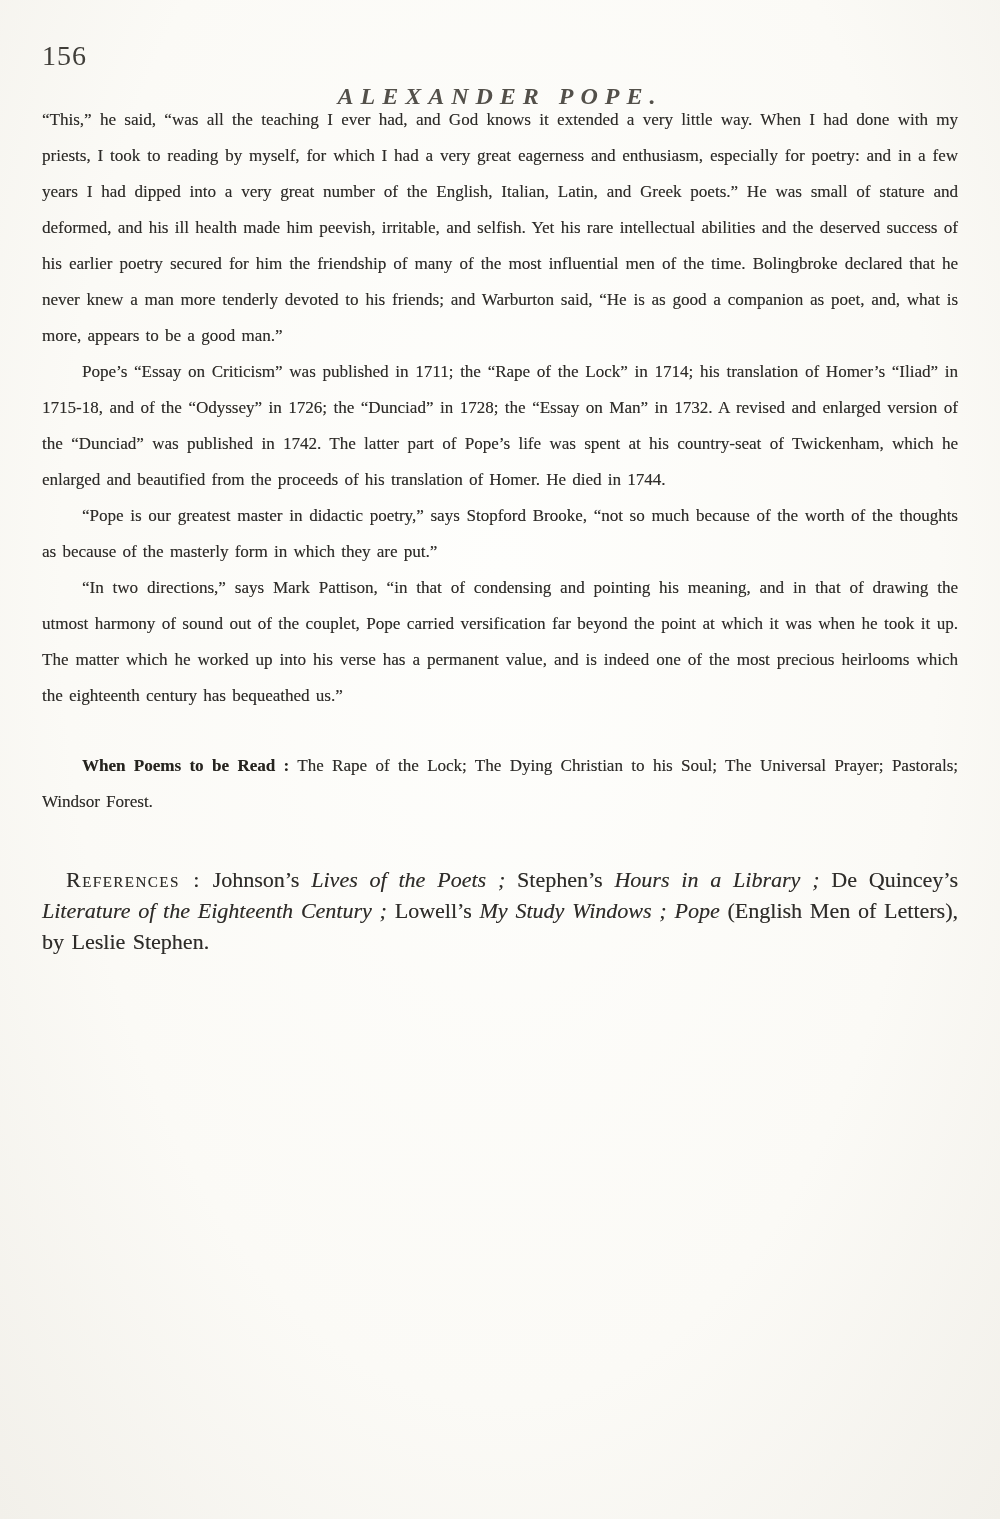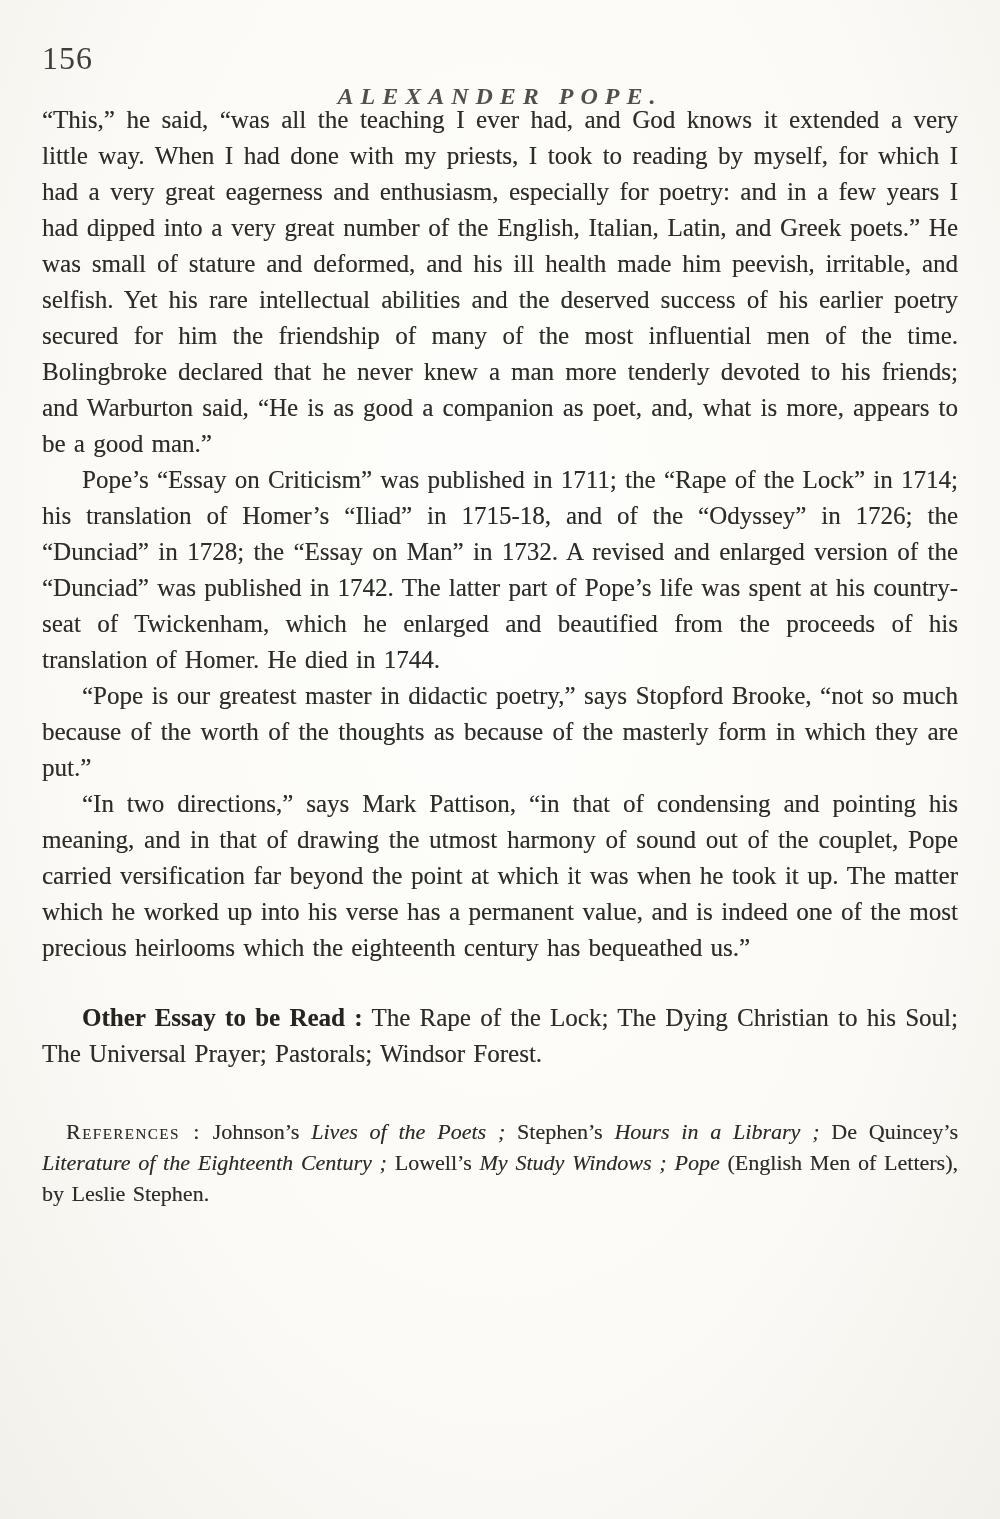--- a/index.html
+++ b/index.html
@@ -18,21 +18,21 @@
   .running-head {
     position: absolute;
     top: 38px;
     left: 42px;
     right: 42px;
     height: 34px;
   }
   .page-number {
     position: absolute;
     left: 0; top: 2px;
-    font-size: 32px;
+    font-size: 28px;
     letter-spacing: 1px;
     color: #403e39;
   }
   .running-title {
     position: absolute;
     left: 0; right: 0; top: 0;
     text-align: center;
     font-style: italic;
     font-weight: 600;
     font-size: 24px;
@@ -40,21 +40,21 @@
     color: #53504a;
     margin-top: 45px;
   }
   .text-block {
     position: absolute;
     top: 102px;
     left: 42px;
     width: 916px;
   }
   .para {
-    font-size: 25px;
+    font-size: 17px;
     line-height: 36px;
     text-align: justify;
     word-spacing: 2px;
     text-shadow: 0.2px 0.3px 0.3px rgba(42, 40, 35, 0.45);
     color: #2e2c29;
   }
   .indent { text-indent: 40px; }
   .other-poems { margin-top: 34px; }
   .other-poems .lead {
     font-weight: bold;
@@ -85,19 +85,19 @@
   <div class="text-block">
 
     <p class="para">“This,” he said, “was all the teaching I ever had, and God knows it extended a very little way.  When I had done with my priests, I took to reading by myself, for which I had a very great eagerness and enthusiasm, especially for poetry: and in a few years I had dipped into a very great number of the English, Italian, Latin, and Greek poets.”  He was small of stature and deformed, and his ill health made him peevish, irritable, and selfish.  Yet his rare intellectual abilities and the deserved success of his earlier poetry secured for him the friendship of many of the most influential men of the time.  Bolingbroke declared that he never knew a man more tenderly devoted to his friends; and Warburton said, “He is as good a companion as poet, and, what is more, appears to be a good man.”</p>
 
     <p class="para indent">Pope’s “Essay on Criticism” was published in 1711; the “Rape of the Lock” in 1714; his translation of Homer’s “Iliad” in 1715-18, and of the “Odyssey” in 1726; the “Dunciad” in 1728; the “Essay on Man” in 1732.  A revised and enlarged version of the “Dunciad” was published in 1742.  The latter part of Pope’s life was spent at his country-seat of Twickenham, which he enlarged and beautified from the proceeds of his translation of Homer.  He died in 1744.</p>
 
     <p class="para indent">“Pope is our greatest master in didactic poetry,” says Stopford Brooke, “not so much because of the worth of the thoughts as because of the masterly form in which they are put.”</p>
 
     <p class="para indent">“In two directions,” says Mark Pattison, “in that of condensing and pointing his meaning, and in that of drawing the utmost harmony of sound out of the couplet, Pope carried versification far beyond the point at which it was when he took it up.  The matter which he worked up into his verse has a permanent value, and is indeed one of the most precious heirlooms which the eighteenth century has bequeathed us.”</p>
 
-    <p class="para indent other-poems"><b class="lead">Other Essay to be Read :</b><span> The Rape of the Lock;  The Dying Christian to his Soul;  The Universal Prayer;  Pastorals;  Windsor Forest.</span></p>
+    <p class="para indent other-poems"><b class="lead">When Poems to be Read :</b><span> The Rape of the Lock;  The Dying Christian to his Soul;  The Universal Prayer;  Pastorals;  Windsor Forest.</span></p>
 
     <p class="para references"><span class="smallcaps">References :</span><span> Johnson’s </span><span class="italic">Lives of the Poets ;</span><span> Stephen’s </span><span class="italic">Hours in a Library ;</span><span> De Quincey’s </span><span class="italic">Literature of the Eighteenth Century ;</span><span> Lowell’s </span><span class="italic">My Study Windows ;</span><span class="italic"> Pope </span><span>(English Men of Letters), by Leslie Stephen.</span></p>
 
   </div>
 
 </div>
 
 </body></html>

